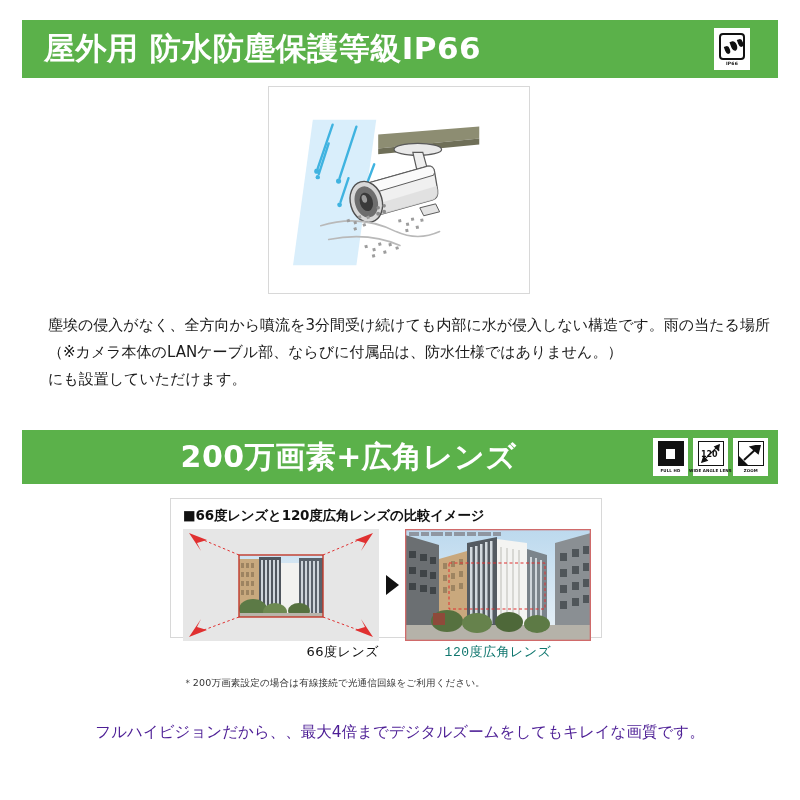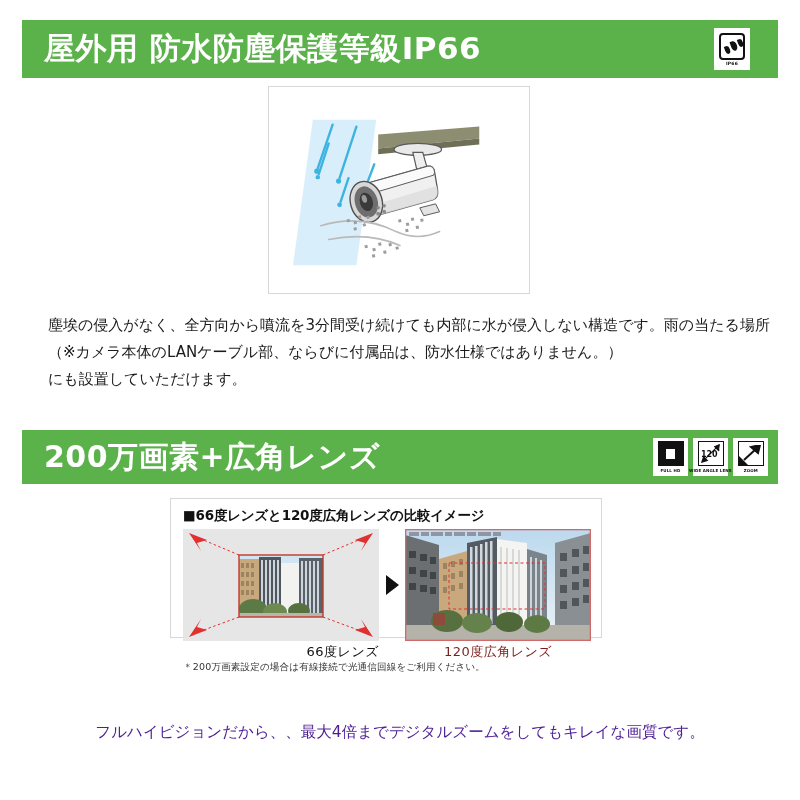--- a/index.html
+++ b/index.html
@@ -13,21 +13,21 @@
   .page{position:relative;width:800px;height:800px;}
 
   
   .section-header{
     position:absolute;
     background:#5bb14a;
     display:flex;align-items:center;
     box-sizing:border-box;
   }
   #hdr1{left:22px;top:20px;width:756px;height:58px;padding:0 28px 0 22px;}
-  #hdr2{left:22px;top:430px;width:756px;height:54px;padding:0 10px 0 22px;}
+  #hdr2{left:22px;top:430px;width:756px;height:54px;padding:0 10px 0 22px;text-align:center;}
   .section-title{
     color:#ffffff;
     font-weight:bold;
     letter-spacing:.5px;
     white-space:nowrap;
     flex:1;
   }
   #hdr1 .section-title{font-size:31px;}
   #hdr2 .section-title{font-size:30px;}
 
@@ -97,22 +97,22 @@
   .lens-row{display:flex;align-items:flex-start;gap:0;height:112px;}
   .lens-col{position:relative;}
   .lens-66{width:196px;height:112px;}
   .lens-arrow{width:26px;height:112px;display:flex;align-items:center;justify-content:center;}
   .lens-arrow .tri{width:0;height:0;border-left:13px solid #111;
     border-top:10px solid transparent;border-bottom:10px solid transparent;}
   .lens-120{width:186px;height:112px;}
   .cap-row{display:flex;margin-top:2px;}
   .cap-66{width:196px;text-align:right;font-size:13px;color:#111;letter-spacing:.5px;}
   .cap-sp{width:26px;}
-  .cap-120{width:186px;text-align:center;font-size:13px;color:#7f1d1d;letter-spacing:.5px;}
-  .footnote{font-size:9.5px;color:#333;margin-top:0;letter-spacing:.2px;}
+  .cap-120{width:186px;text-align:center;font-size:13px;color:#0f766e;letter-spacing:.5px;font-family:Liberation Mono, monospace;}
+  .footnote{font-size:9.5px;color:#333;margin-top:16px;letter-spacing:.2px;}
 
   
   #closing-line{
     position:absolute;left:0;top:722px;width:800px;text-align:center;
     font-size:15.5px;color:#4c1d95;
   }
 </style>
 </head>
 <body>
 

